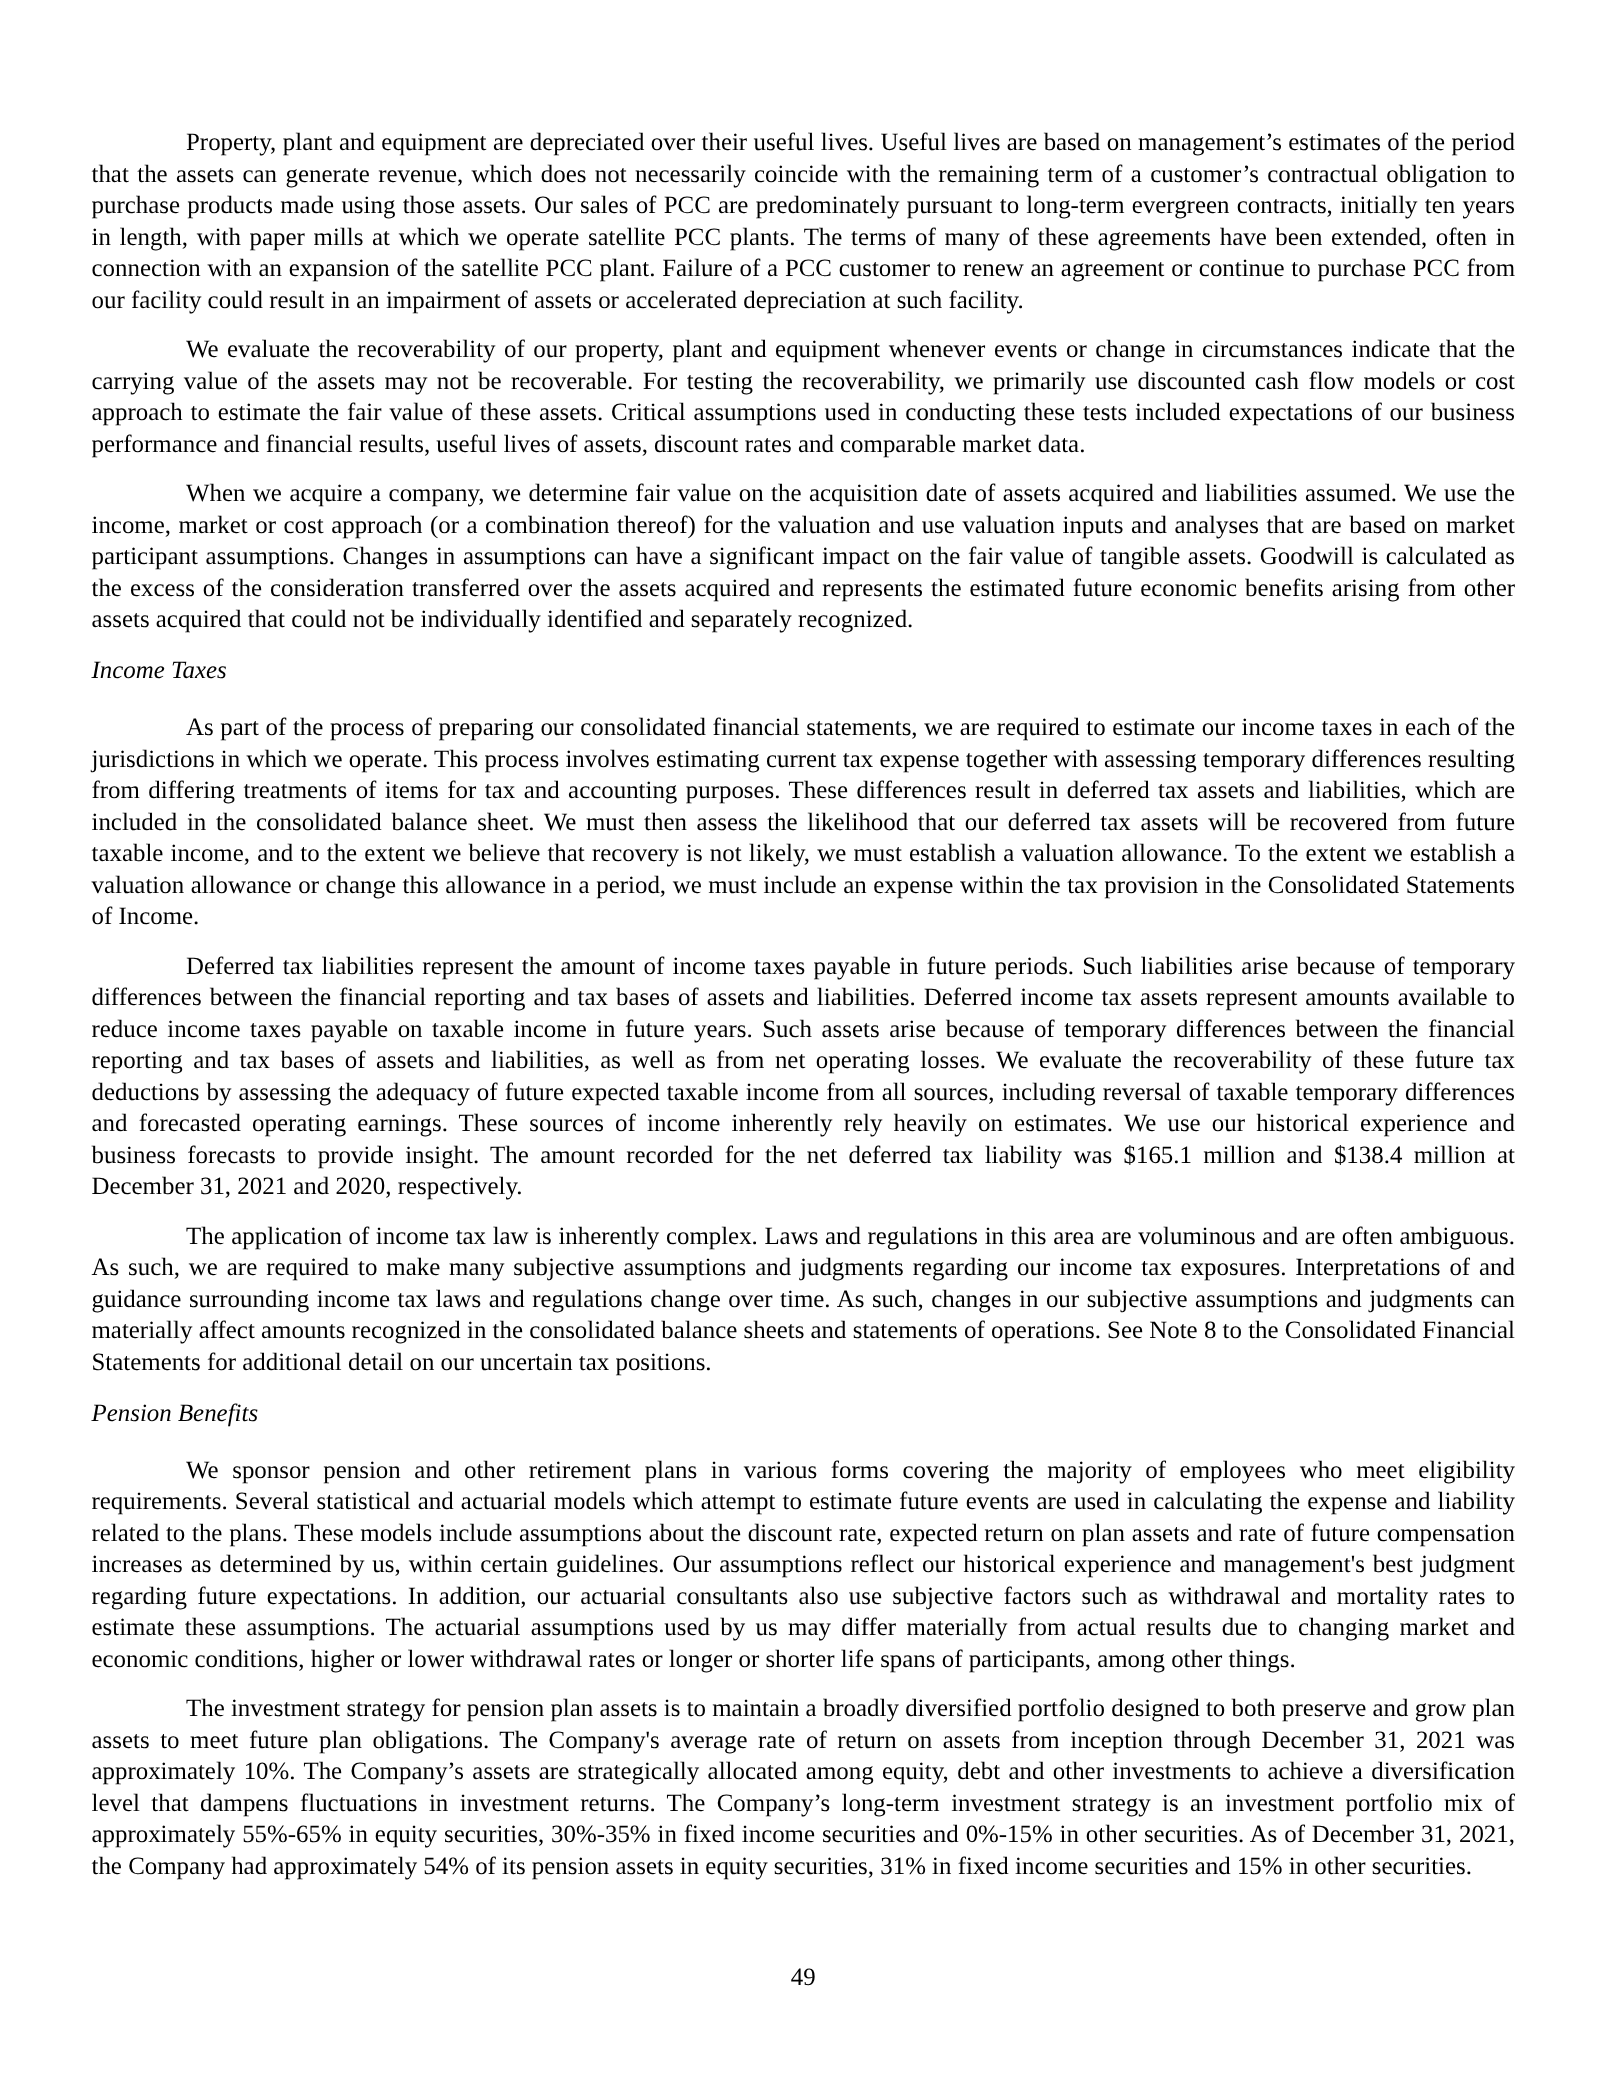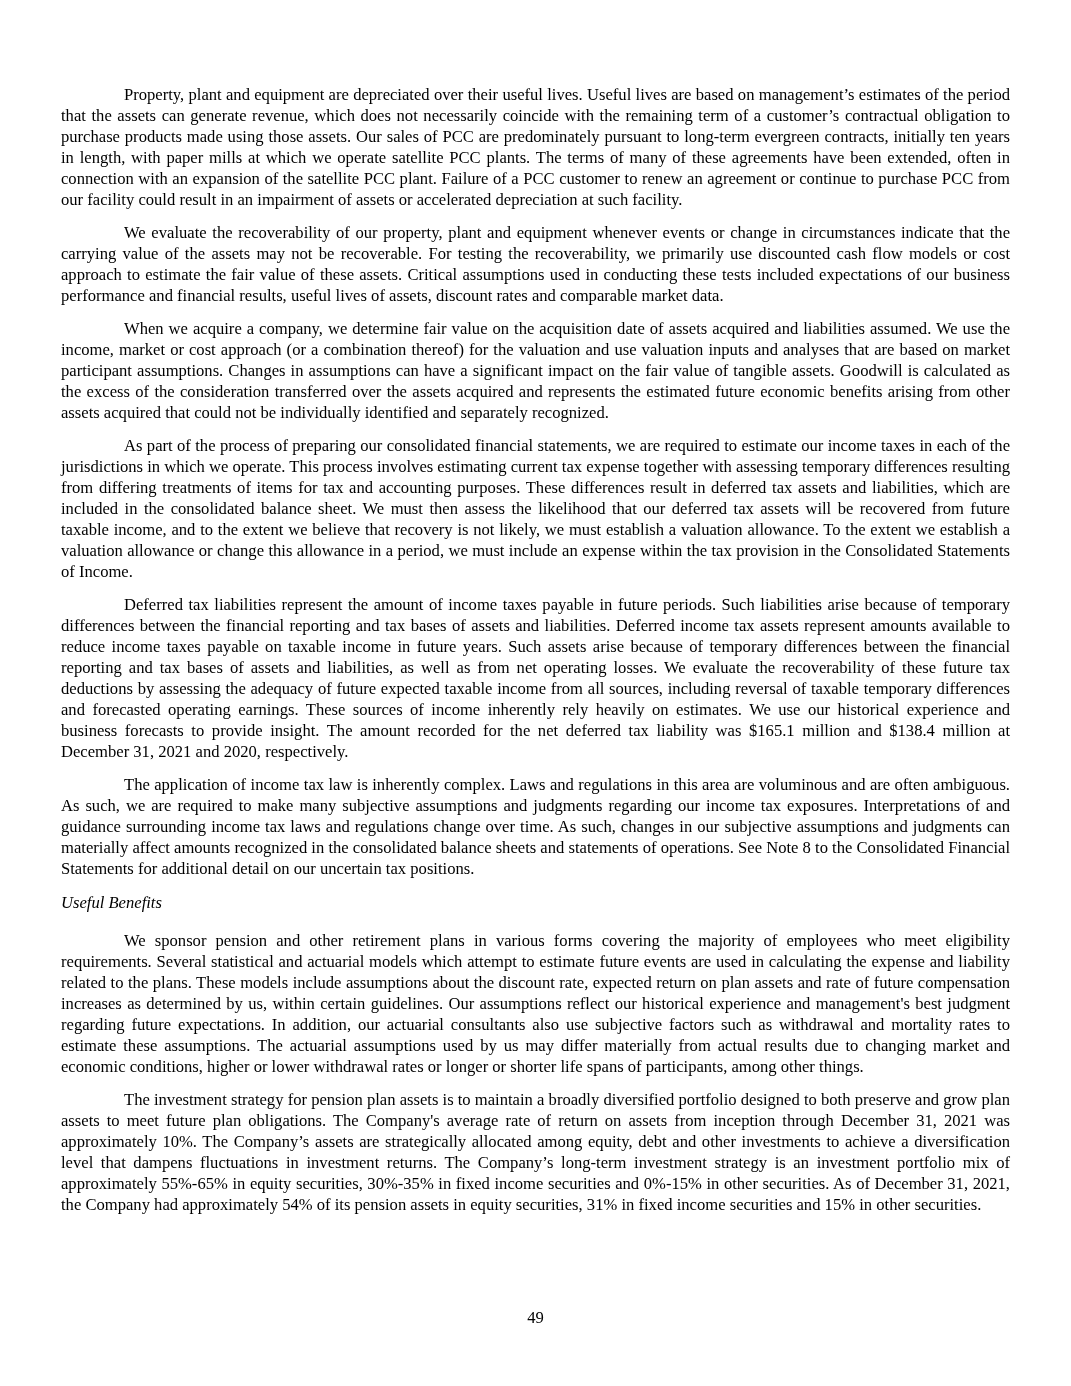--- a/index.html
+++ b/index.html
@@ -48,23 +48,24 @@
   }
 </style>
 </head>
 <body>
 
 <div class="page">
   <main>
     <p class="para">Property, plant and equipment are depreciated over their useful lives. Useful lives are based on management’s estimates of the period that the assets can generate revenue, which does not necessarily coincide with the remaining term of a customer’s contractual obligation to purchase products made using those assets.  Our sales of PCC are predominately pursuant to long-term evergreen contracts, initially ten years in length, with paper mills at which we operate satellite PCC plants.  The terms of many of these agreements have been extended, often in connection with an expansion of the satellite PCC plant.  Failure of a PCC customer to renew an agreement or continue to purchase PCC from our facility could result in an impairment of assets or accelerated depreciation at such facility.</p>
     <p class="para">We evaluate the recoverability of our property, plant and equipment whenever events or change in circumstances indicate that the carrying value of the assets may not be recoverable.  For testing the recoverability, we primarily use discounted cash flow models or cost approach to estimate the fair value of these assets.  Critical assumptions used in conducting these tests included expectations of our business performance and financial results, useful lives of assets, discount rates and comparable market data.</p>
     <p class="para">When we acquire a company, we determine fair value on the acquisition date of assets acquired and liabilities assumed.  We use the income, market or cost approach (or a combination thereof) for the valuation and use valuation inputs and analyses that are based on market participant assumptions. Changes in assumptions can have a significant impact on the fair value of tangible assets. Goodwill is calculated as the excess of the consideration transferred over the assets acquired and represents the estimated future economic benefits arising from other assets acquired that could not be individually identified and separately recognized.</p>
+    <h3 class="section-heading">Income Taxes</h3>
     <p class="para">As part of the process of preparing our consolidated financial statements, we are required to estimate our income taxes in each of the jurisdictions in which we operate.  This process involves estimating current tax expense together with assessing temporary differences resulting from differing treatments of items for tax and accounting purposes.  These differences result in deferred tax assets and liabilities, which are included in the consolidated balance sheet.  We must then assess the likelihood that our deferred tax assets will be recovered from future taxable income, and to the extent we believe that recovery is not likely, we must establish a valuation allowance.  To the extent we establish a valuation allowance or change this allowance in a period, we must include an expense within the tax provision in the Consolidated Statements of Income.</p>
     <p class="para">Deferred tax liabilities represent the amount of income taxes payable in future periods.  Such liabilities arise because of temporary differences between the financial reporting and tax bases of assets and liabilities.  Deferred income tax assets represent amounts available to reduce income taxes payable on taxable income in future years.  Such assets arise because of temporary differences between the financial reporting and tax bases of assets and liabilities, as well as from net operating losses.  We evaluate the recoverability of these future tax deductions by assessing the adequacy of future expected taxable income from all sources, including reversal of taxable temporary differences and forecasted operating earnings.  These sources of income inherently rely heavily on estimates. We use our historical experience and business forecasts to provide insight.  The amount recorded for the net deferred tax liability was $165.1 million and $138.4 million at December 31, 2021 and 2020, respectively.</p>
     <p class="para">The application of income tax law is inherently complex. Laws and regulations in this area are voluminous and are often ambiguous. As such, we are required to make many subjective assumptions and judgments regarding our income tax exposures. Interpretations of and guidance surrounding income tax laws and regulations change over time. As such, changes in our subjective assumptions and judgments can materially affect amounts recognized in the consolidated balance sheets and statements of operations. See Note 8 to the Consolidated Financial Statements for additional detail on our uncertain tax positions.</p>
-    <h3 class="section-heading">Useful Benefits</h3>
+    <h3 class="section-heading">Pension Benefits</h3>
     <p class="para">We sponsor pension and other retirement plans in various forms covering the majority of employees who meet eligibility requirements.  Several statistical and actuarial models which attempt to estimate future events are used in calculating the expense and liability related to the plans.  These models include assumptions about the discount rate, expected return on plan assets and rate of future compensation increases as determined by us, within certain guidelines.  Our assumptions reflect our historical experience and management's best judgment regarding future expectations.  In addition, our actuarial consultants also use subjective factors such as withdrawal and mortality rates to estimate these assumptions.  The actuarial assumptions used by us may differ materially from actual results due to changing market and economic conditions, higher or lower withdrawal rates or longer or shorter life spans of participants, among other things.</p>
     <p class="para">The investment strategy for pension plan assets is to maintain a broadly diversified portfolio designed to both preserve and grow plan assets to meet future plan obligations. The Company's average rate of return on assets from inception through December 31, 2021 was approximately 10%.  The Company’s assets are strategically allocated among equity, debt and other investments to achieve a diversification level that dampens fluctuations in investment returns.  The Company’s long-term investment strategy is an investment portfolio mix of approximately 55%-65% in equity securities, 30%-35% in fixed income securities and 0%-15% in other securities.  As of December 31, 2021, the Company had approximately 54% of its pension assets in equity securities, 31% in fixed income securities and 15% in other securities.</p>
   </main>
   <footer class="page-footer">
     <span class="page-number">49</span>
   </footer>
 </div>
 
 </body></html>

